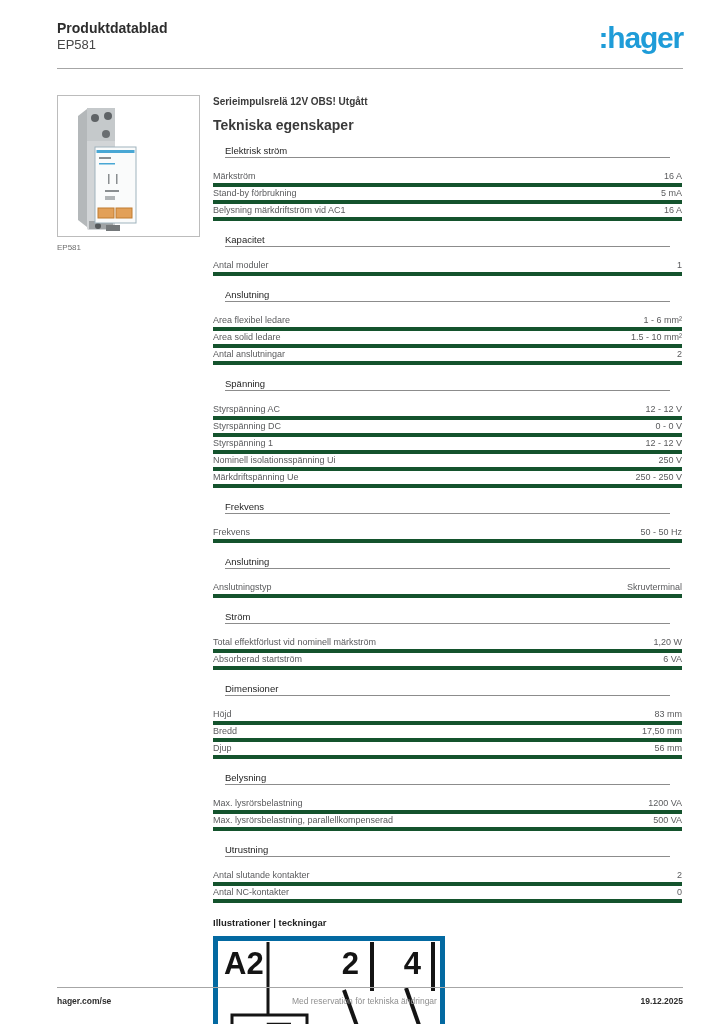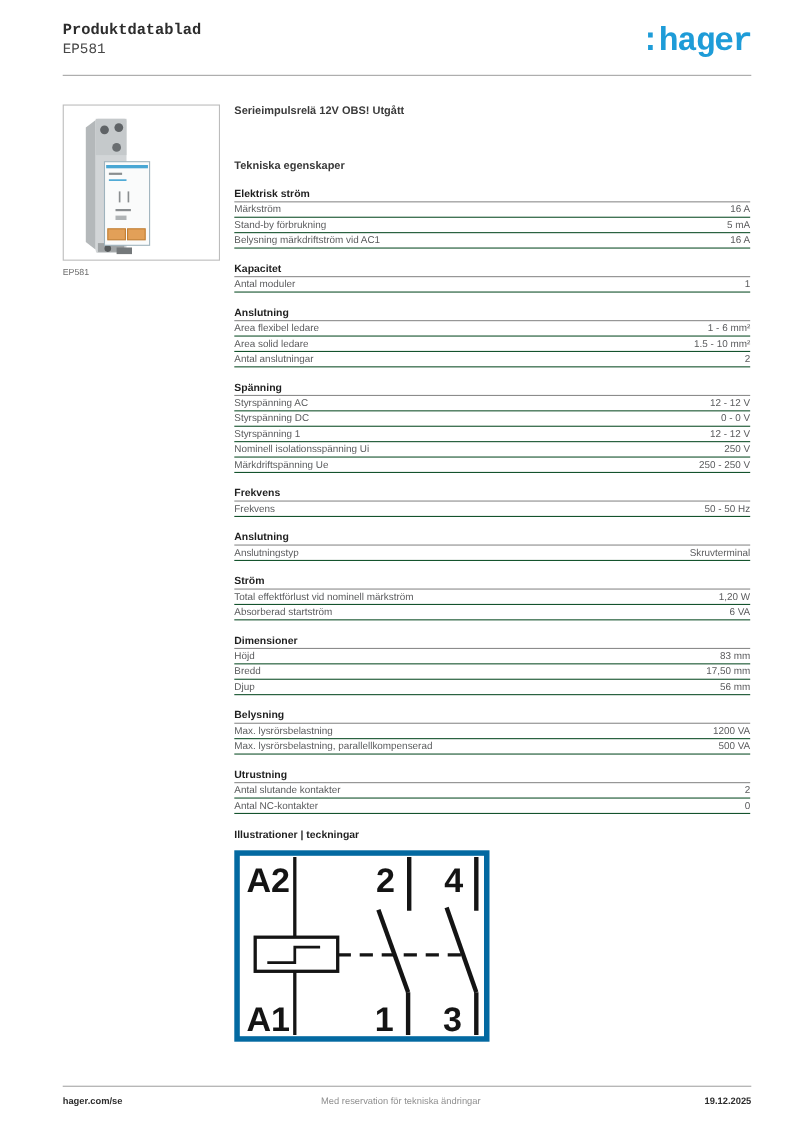--- a/index.html
+++ b/index.html
@@ -1,47 +1,47 @@
 <!DOCTYPE html>
 <html><head>
 <meta charset="utf-8">
 <style>
   html,body{margin:0;padding:0;background:#fff;}
   .page{
     position:relative;width:724px;height:1024px;background:#ffffff;
     font-family:"Liberation Sans", sans-serif;overflow:hidden;
   }
   
-  .header{position:absolute;left:57px;top:20px;width:626px;font-family:Liberation Mono, monospace;}
+  .header{position:absolute;left:57px;top:20px;width:626px;}
   .doc-type{font-size:14px;font-weight:bold;color:#2d2d2d;line-height:17px;}
   .doc-code{font-size:13px;color:#474747;line-height:16px;}
   .logo{
     position:absolute;right:0;top:2px;font-size:30px;font-weight:bold;
     letter-spacing:-1.2px;color:#1e9cd8;line-height:32px;
   }
   .header-rule{position:absolute;left:57px;top:68px;width:626px;border-top:1px solid #a6a6a6;}
   
   .left-col{position:absolute;left:57px;top:95px;width:143px;}
   .product-image-box{
     width:141px;height:140px;border:1px solid #bcbcbc;background:#fff;
   }
   .image-caption{margin-top:6px;font-size:8px;color:#6e6e6e;}
   
   .right-col{position:absolute;left:213px;top:96px;width:469px;}
   .product-title{font-size:10px;font-weight:bold;color:#3a3a3a;line-height:12px;}
-  .specs-heading{margin-top:37px;font-size:10px;font-weight:bold;color:#3a3a3a;line-height:13px;}
+  .specs-heading{margin-top:11px;font-size:14px;font-weight:bold;color:#3a3a3a;line-height:13px;}
   .sections{margin-top:13px;}
   .spec-section{margin:0 0 13px 0;}
   .section-title{
-    margin:0;font-size:9.5px;font-weight:bold;color:#1f1f1f;line-height:12px;
+    margin:12px;font-size:9.5px;font-weight:normal;color:#1f1f1f;line-height:12px;
     border-bottom:1px solid #8c8c8c;
   }
   .spec-row{
     display:flex;justify-content:space-between;align-items:baseline;
-    font-size:9px;color:#5a5b5d;line-height:13px;border-bottom:1px solid #14532d;
+    font-size:9px;color:#5a5b5d;line-height:13px;border-bottom:4px solid #14532d;
   }
   .spec-label{white-space:nowrap;}
   .spec-value{white-space:nowrap;text-align:right;}
   .illus-heading{font-size:9.5px;font-weight:bold;color:#1f1f1f;line-height:13px;}
   .diagram-box{
     margin-top:7px;width:222px;height:164px;border:5px solid #0369a1;background:#fff;
   }
   .diagram-box svg{display:block;}
   
   .footer{

